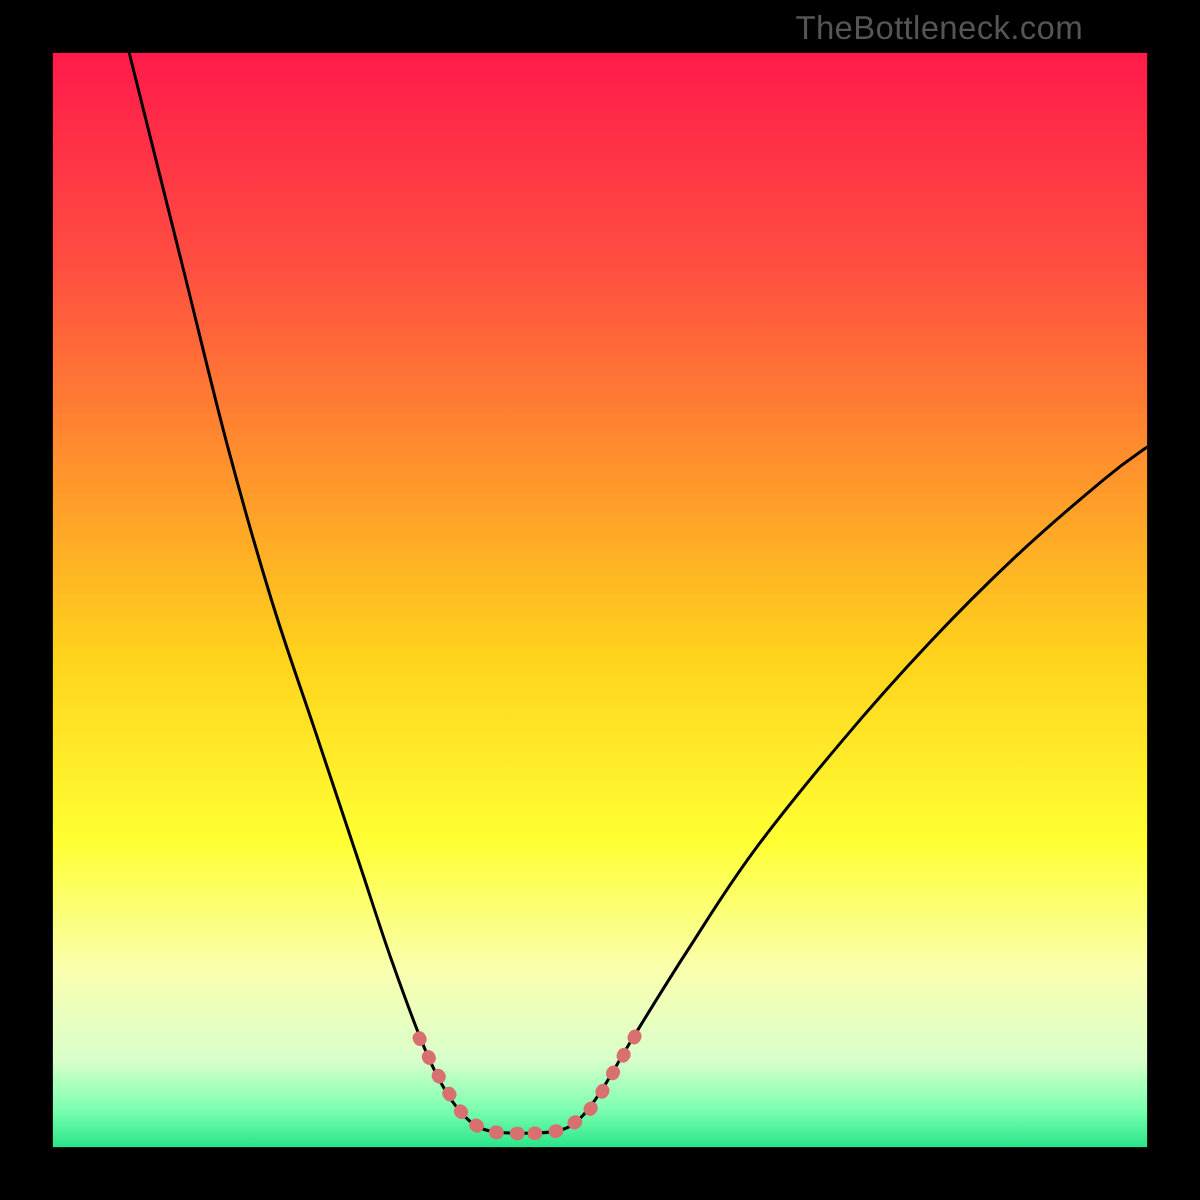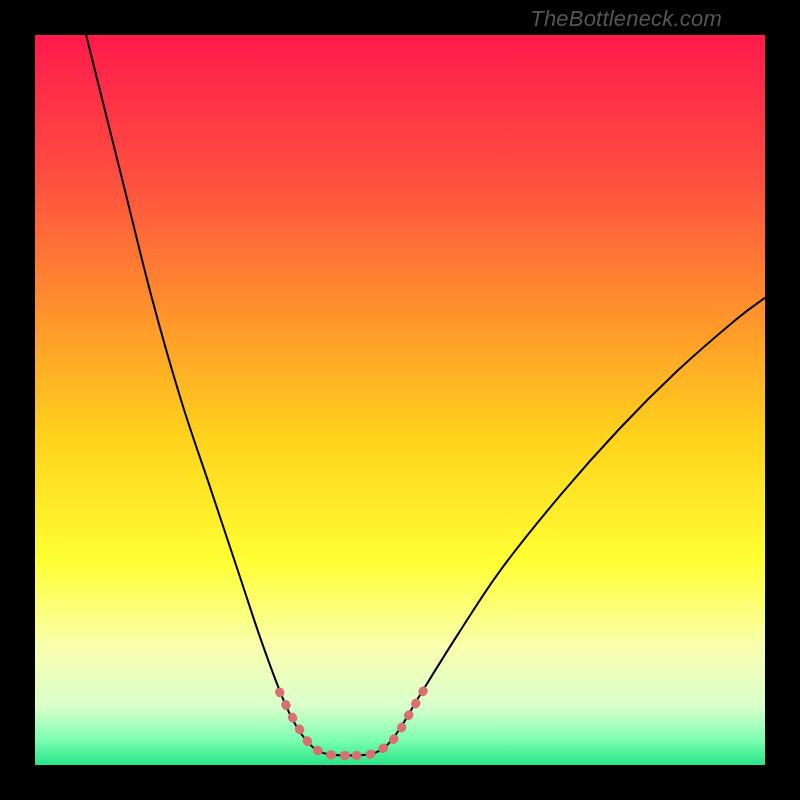--- a/index.html
+++ b/index.html
@@ -11,21 +11,20 @@
     font-family: Arial, Helvetica, sans-serif;
     overflow: hidden;
   }
   .frame {
     position: absolute;
     left: 0;
     top: 0;
     width: 732px;
     height: 800px;
     background: #000;
-    font-style: italic;
   }
   .plot-area {
     position: absolute;
     left: 35px;
     top: 35px;
     width: 730px;
     height: 730px;
     overflow: hidden;
   }
   .watermark {

